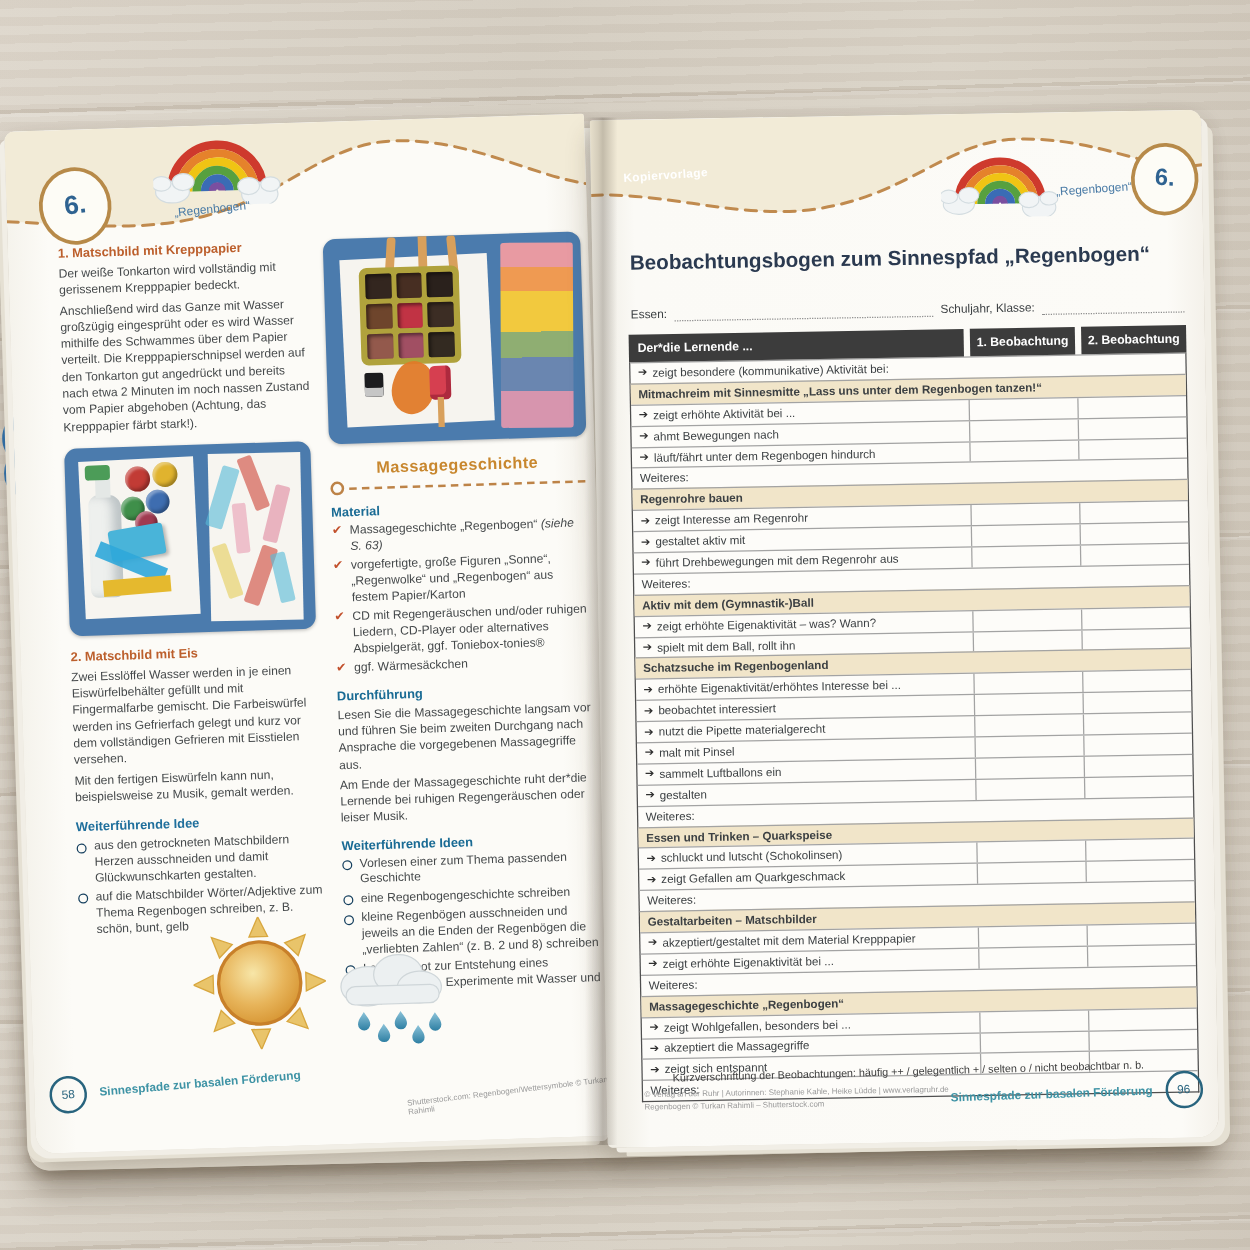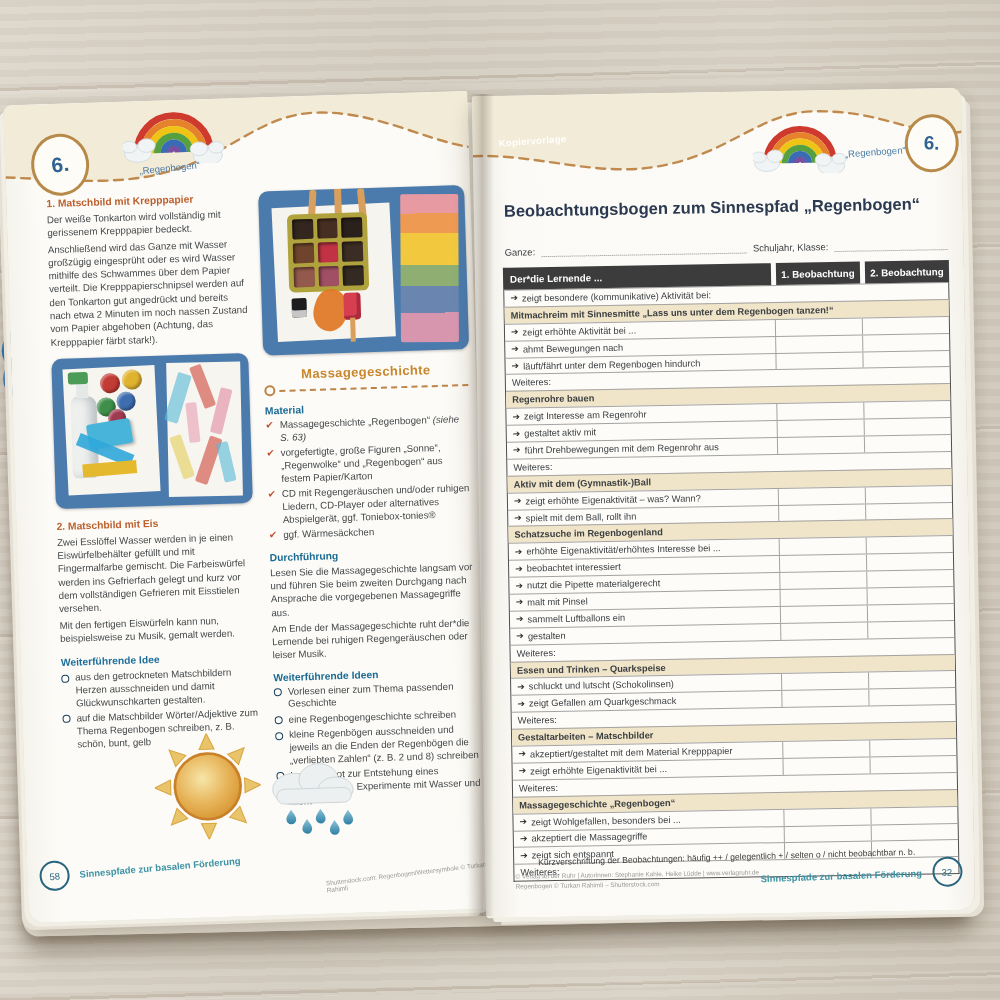--- a/index.html
+++ b/index.html
@@ -362,21 +362,21 @@
         <use href="#rainbow-def"></use>
       </svg>
     <div class="chapter-label label-r">„Regenbogen“</div>
     <div class="chapter-badge badge-r">
       <span>6.</span>
     </div>
 
     <div class="title">Beobachtungsbogen zum Sinnespfad „Regenbogen“</div>
 
     <div class="name-row">
-      <span>Ganze:</span>
+      <span>Essen:</span>
       <span class="fill-line"></span>
       <span>Schuljahr, Klasse:</span>
       <span class="fill-line short"></span>
     </div>
 
     <div class="obs-table">
       <div class="obs-header">
         <div class="hbox main">Der*die Lernende ...</div>
         <div class="hbox obs">1. Beobachtung</div>
         <div class="hbox obs">2. Beobachtung</div>
@@ -599,19 +599,19 @@
     </div>
 
     <div class="legend">Kurzverschriftung der Beobachtungen: häufig ++ / gelegentlich + / selten o / nicht beobachtbar n. b.</div>
     <div class="credit-small cred-r">
       <div>© Verlag an der Ruhr | Autorinnen: Stephanie Kahle, Heike Lüdde | www.verlagruhr.de</div>
       <div>Regenbogen © Turkan Rahimli – Shutterstock.com</div>
     </div>
     <div class="pgfoot foot-r">
       <div class="series">Sinnespfade zur basalen Förderung</div>
       <div class="pgnum">
-        <span>32</span>
+        <span>96</span>
       </div>
     </div>
   </div>
 
   <div class="spine"></div>
 </div>
 
 </body></html>

